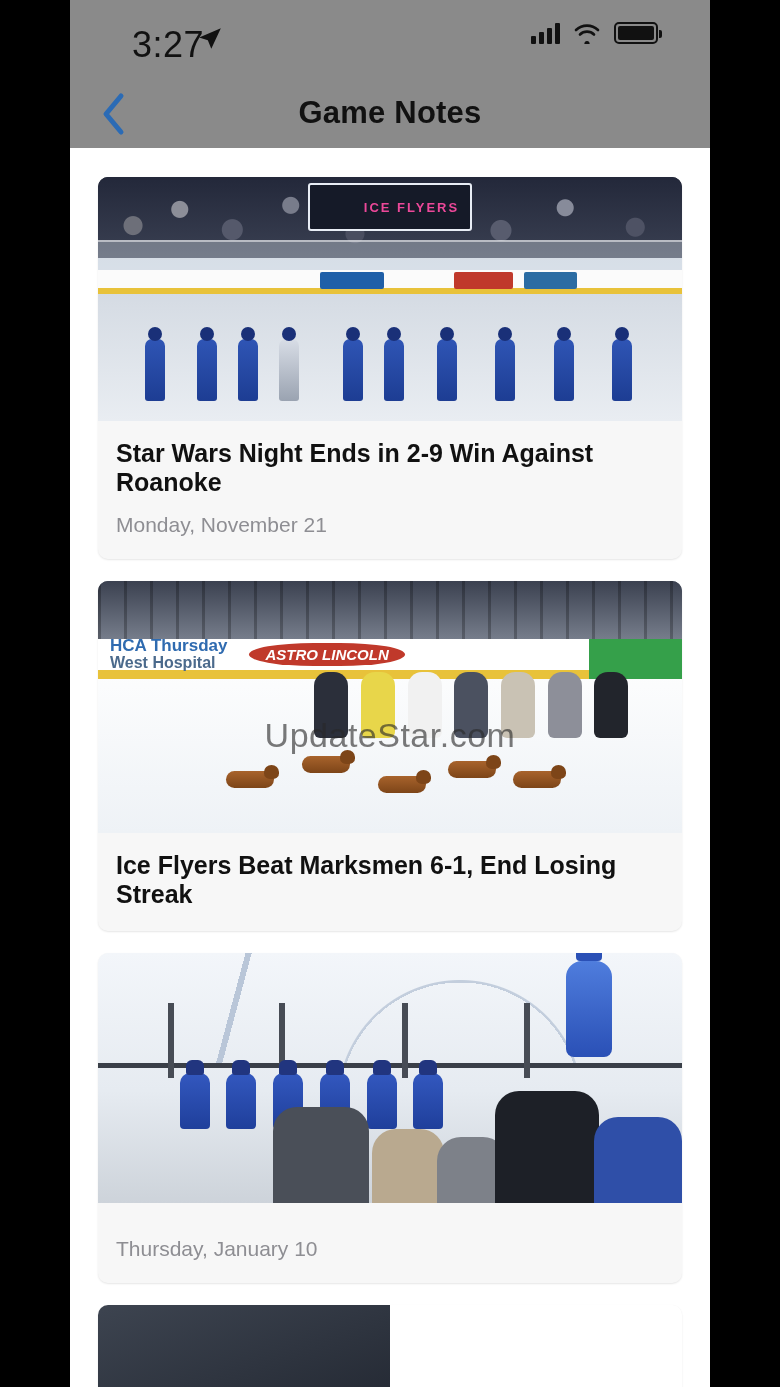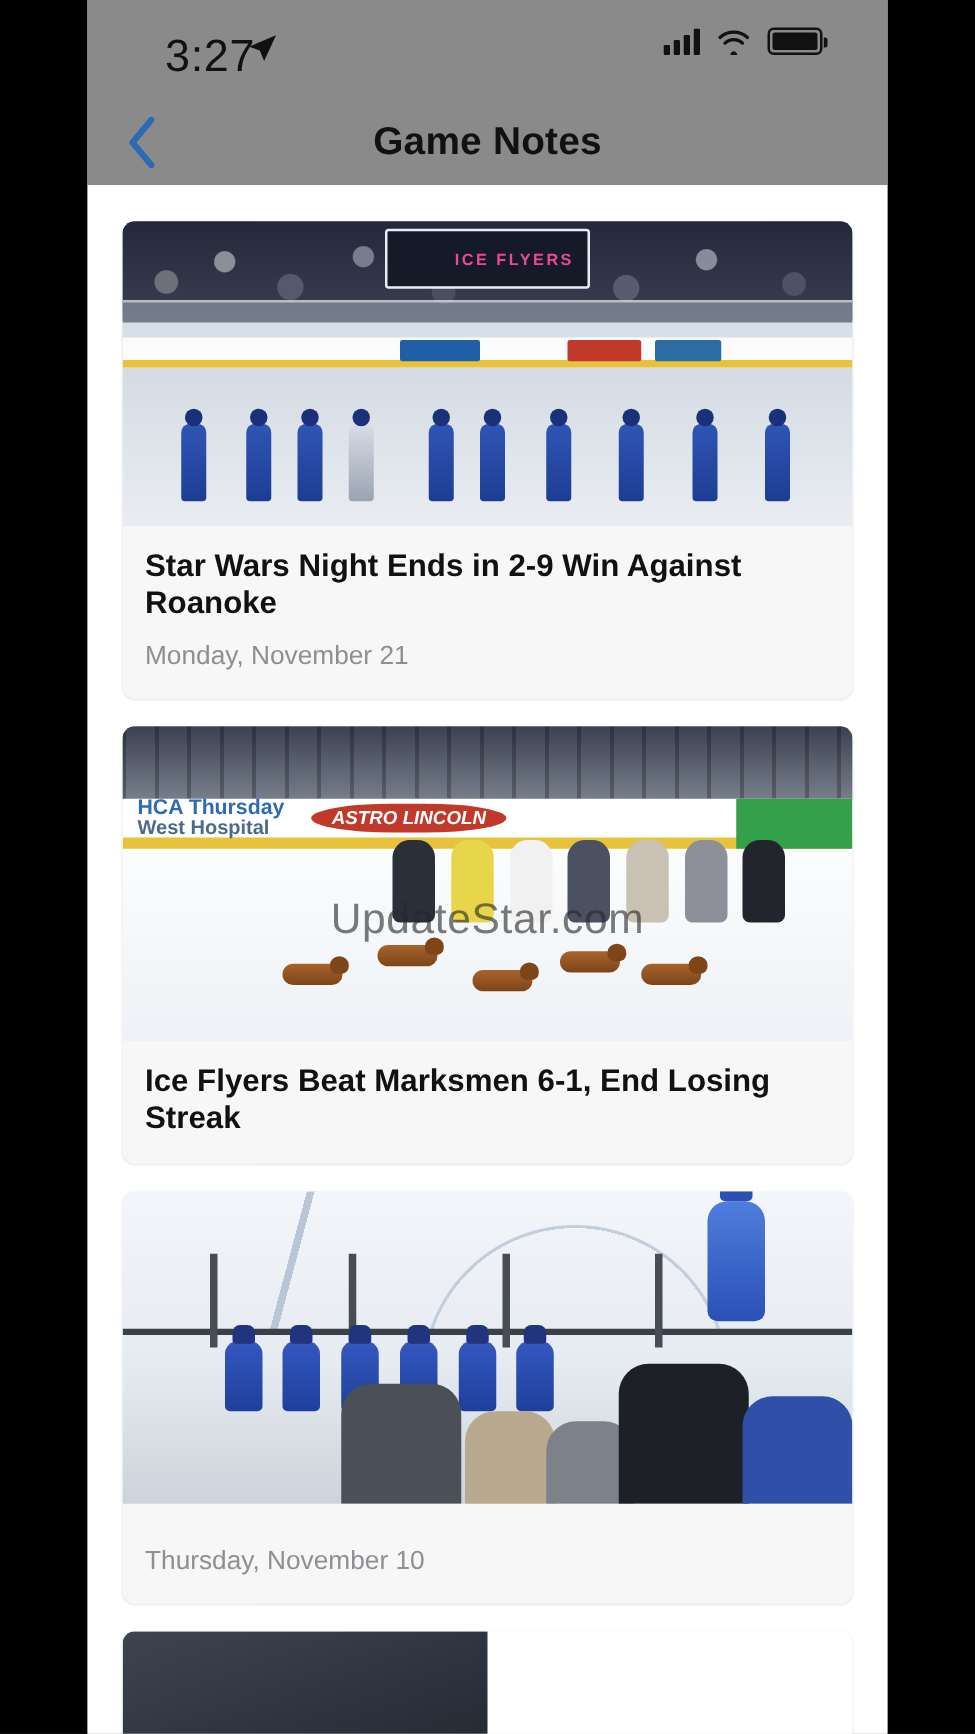--- a/index.html
+++ b/index.html
@@ -380,21 +380,21 @@
         <div class="benchplayer" style="left:46%"></div>
         <div class="benchplayer" style="left:54%"></div>
         <div class="skater"></div>
         <div class="spec" style="left:30%;width:96px;height:96px;background:#4a4f58"></div>
         <div class="spec" style="left:47%;width:72px;height:74px;background:#b9a98f"></div>
         <div class="spec" style="left:58%;width:70px;height:66px;background:#7d8189"></div>
         <div class="spec" style="left:68%;width:104px;height:112px;background:#1d2027"></div>
         <div class="spec" style="left:85%;width:88px;height:86px;background:#2f4fa8"></div>
       </div>
       <div class="card-body">
-        <div class="card-date">Thursday, November 10</div>
+        <div class="card-date">Thursday, January 10</div>
       </div>
     </div>
 
     <div class="card card-partial">
       <div class="card-media ph4">
         <div class="leftimg"></div>
 
       </div>
     </div>
 

